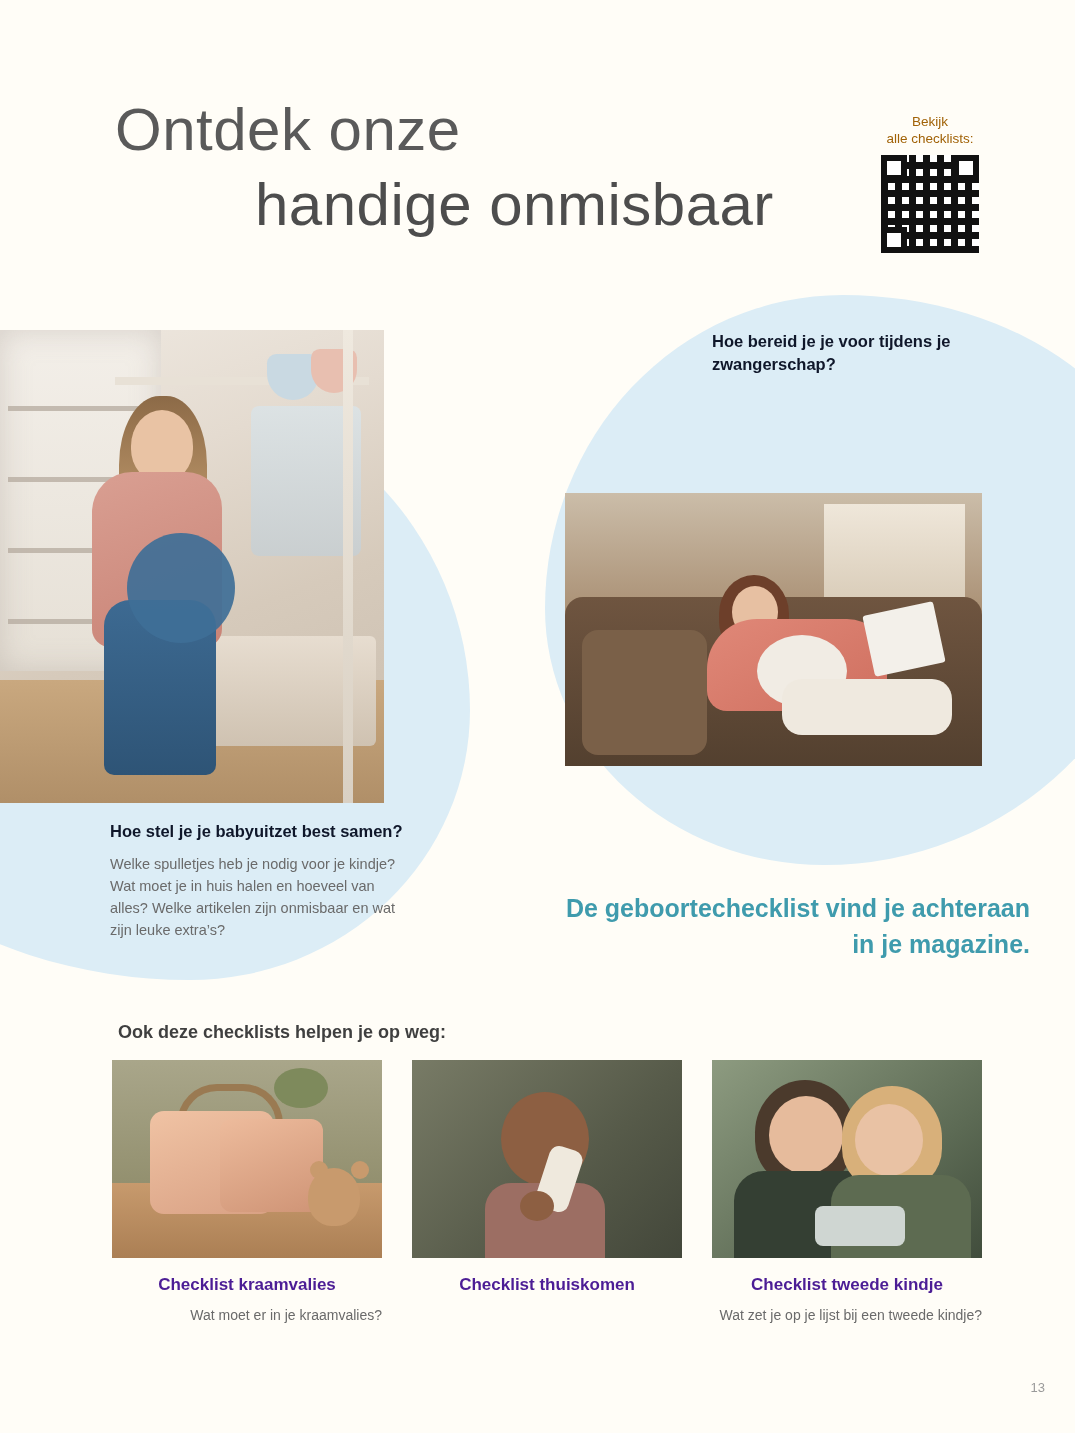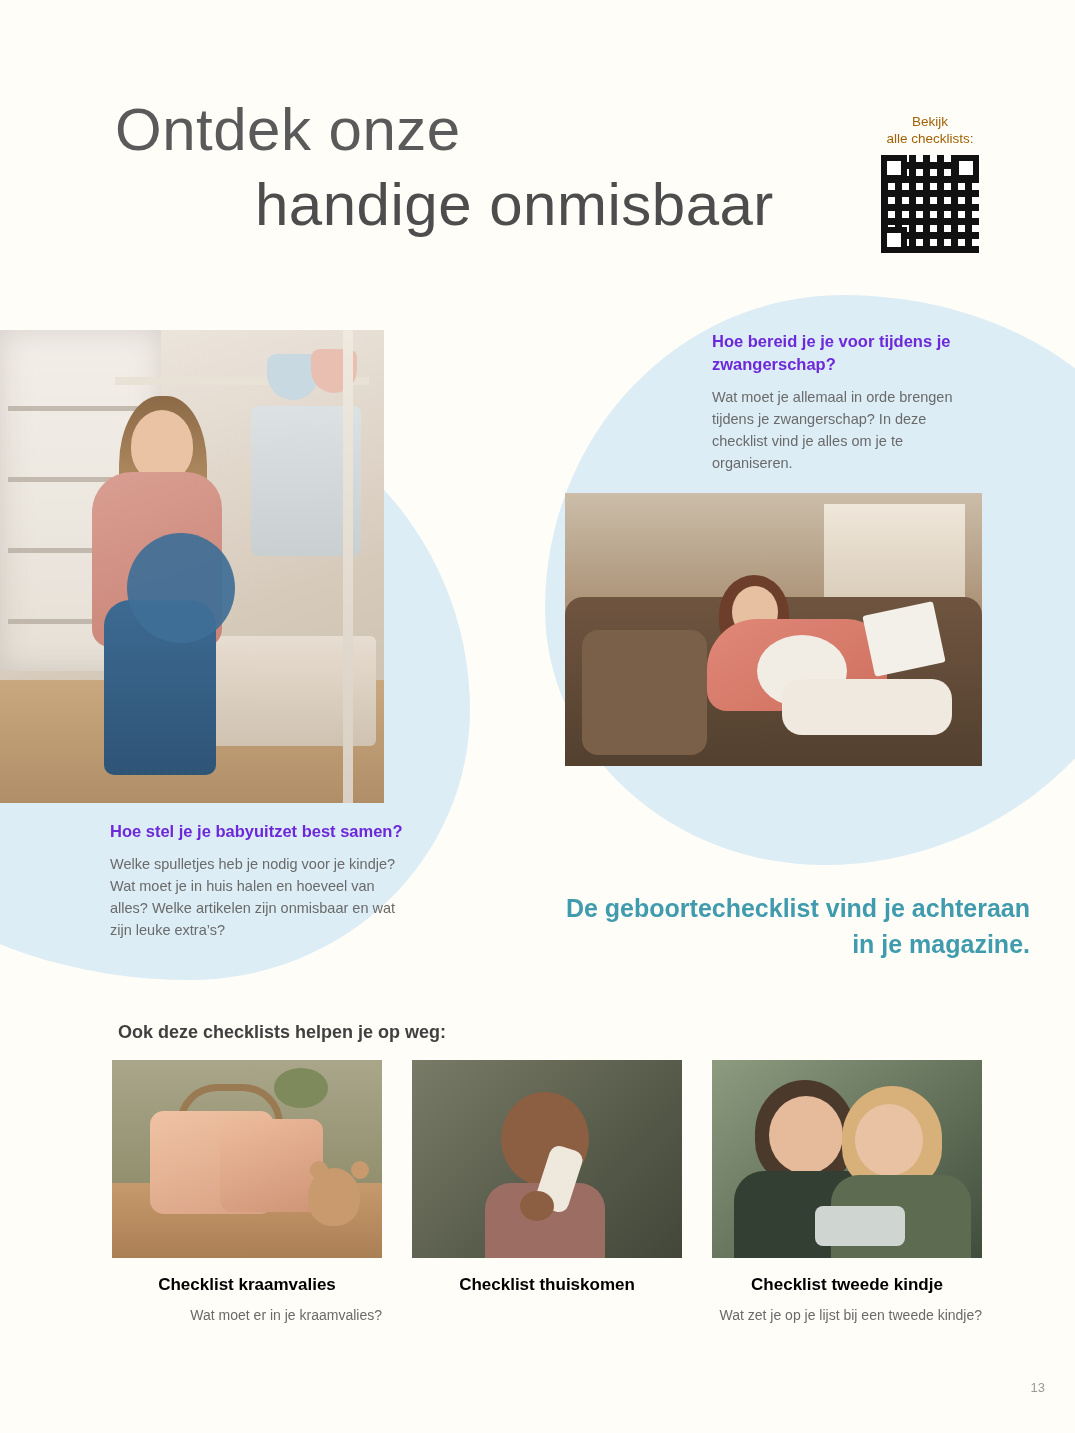--- a/index.html
+++ b/index.html
@@ -272,21 +272,21 @@
   .block-left-text {
     position: absolute;
     left: 110px;
     top: 820px;
     width: 300px;
     z-index: 3;
   }
   .h-sub {
     font-size: 16.5px;
     font-weight: 700;
-    color: #6d28d9;
+    color: #0f172a;
     line-height: 23px;
     margin: 0 0 10px 0;
   }
   .p-body {
     font-size: 14.5px;
     line-height: 22px;
     color: #6a6a6a;
     margin: 0;
   }
 
@@ -328,21 +328,21 @@
   }
   .card-photo {
     width: 270px;
     height: 198px;
     overflow: hidden;
     position: relative;
   }
   .card-title {
     font-size: 17px;
     font-weight: 700;
-    color: #000000;
+    color: #4c1d95;
     margin-top: 17px;
   }
   .card-desc {
     font-size: 14px;
     line-height: 20px;
     color: #6a6a6a;
     margin-top: 10px;
     text-align: right;
   }
 
@@ -436,21 +436,20 @@
   <div class="pc-hair"></div>
   <div class="pc-head"></div>
   <div class="pc-body"></div>
   <div class="pc-belly"></div>
   <div class="pc-legs"></div>
   <div class="pc-mag"></div>
 </div>
 
 <div class="block-right-text">
   <p class="h-sub">Hoe bereid je je voor tijdens je zwangerschap?</p>
-  <p class="p-body">Wat moet je allemaal in orde brengen tijdens je zwangerschap? In deze checklist vind je alles om je te organiseren.</p>
 </div>
 
 <div class="block-left-text">
   <p class="h-sub">Hoe stel je je babyuitzet best samen?</p>
   <p class="p-body">Welke spulletjes heb je nodig voor je kindje? Wat moet je in huis halen en hoeveel van alles? Welke artikelen zijn onmisbaar en wat zijn leuke extra’s?</p>
 </div>
 
 <div class="teal-statement">De geboortechecklist vind je achteraan in je magazine.</div>
 
 <div class="bottom-heading">Ook deze checklists helpen je op weg:</div>

